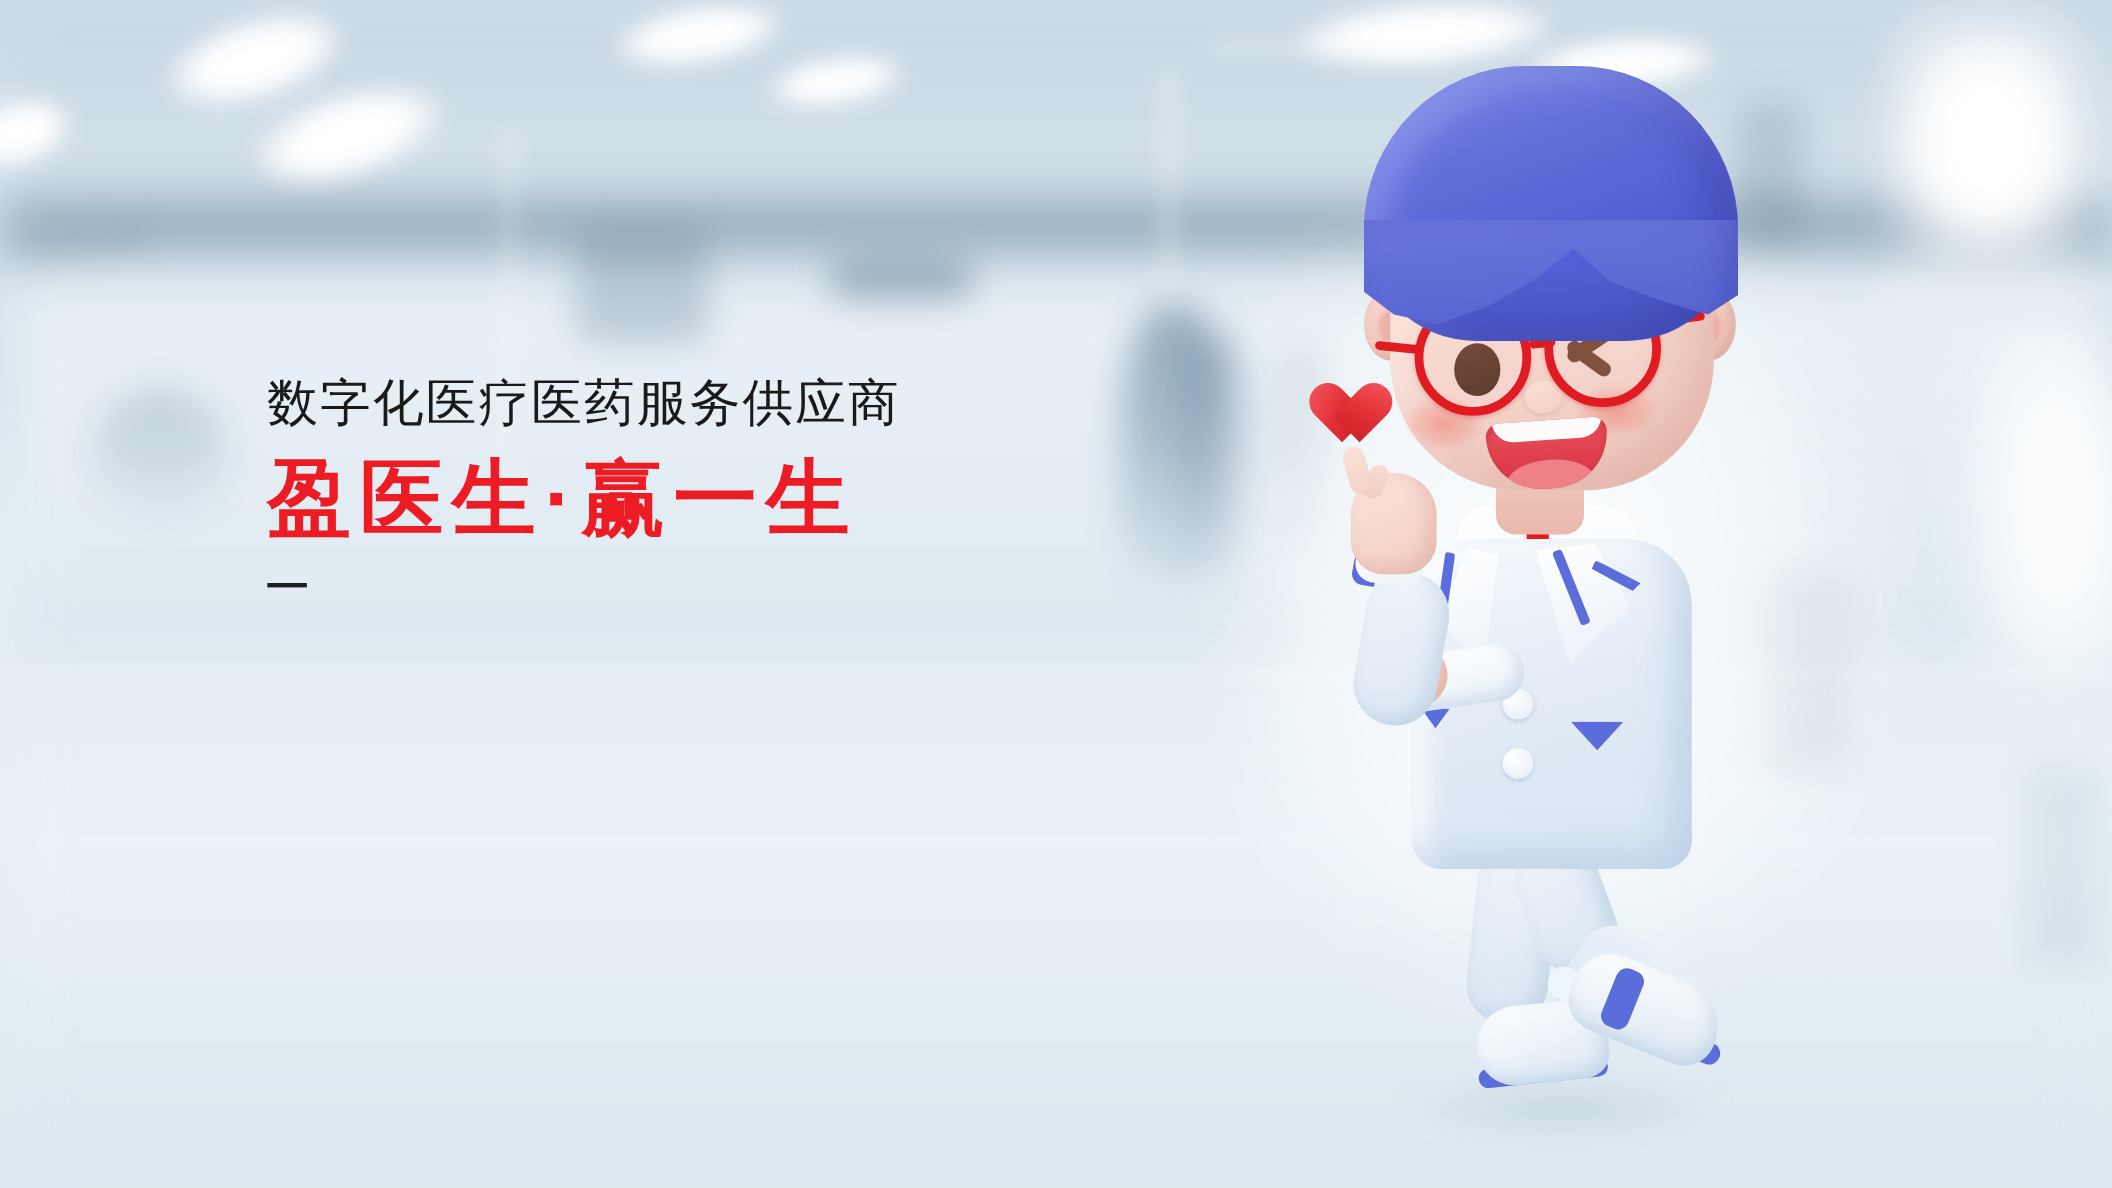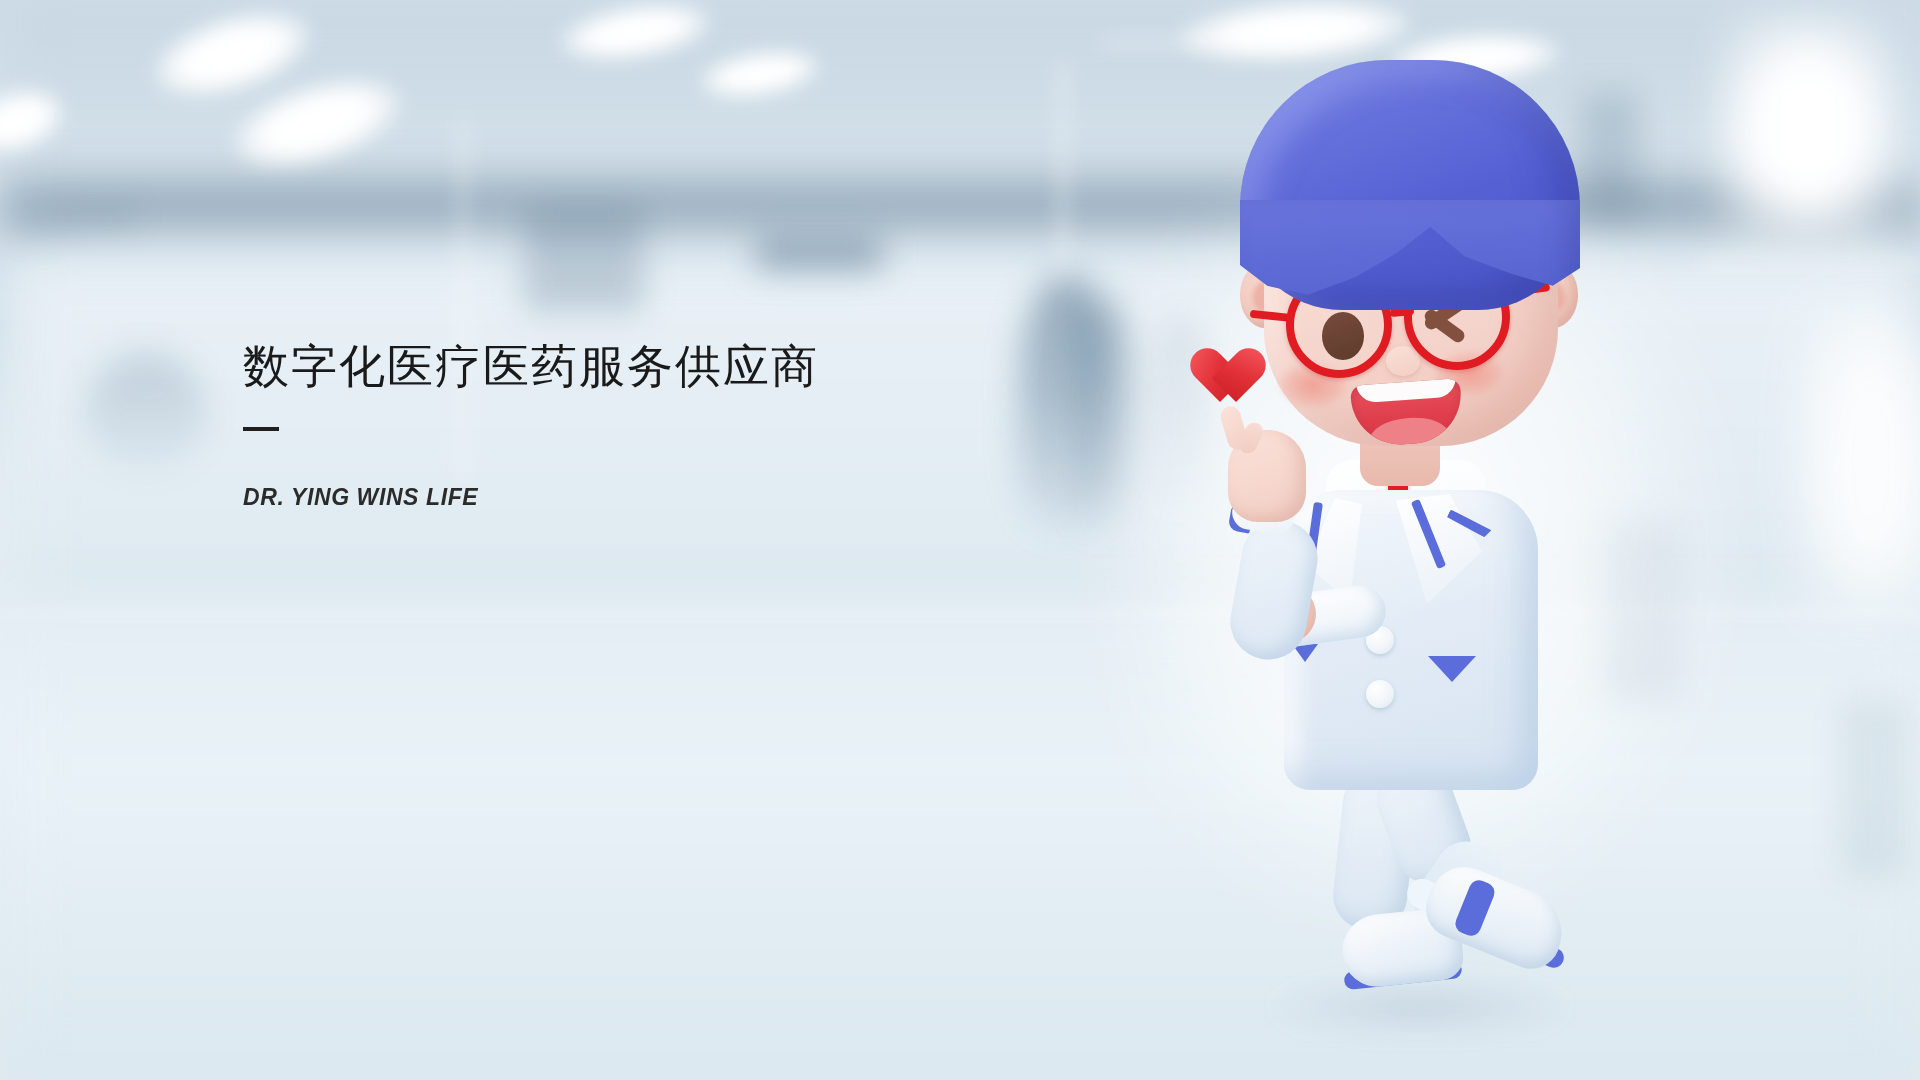--- a/index.html
+++ b/index.html
@@ -444,25 +444,25 @@
   <div class="silhouette sil-a"></div>
   <div class="silhouette sil-b"></div>
   <div class="silhouette sil-c"></div>
   <div class="silhouette sil-d"></div>
 
   <div class="glow"></div>
 
   <div class="copy">
     <div class="headline-cn">数字化医疗医药服务供应商</div>
 
+    <div class="slogan">盈医生·赢一生</div>
 
     <div class="divider"></div>
 
     <div class="en-block">
-      <div class="en-line">DR. YING WINS LIFE</div>
     </div>
   </div>
 
   <div class="character">
 
     <div class="ch-shadow"></div>
 
     <div class="leg back"></div>
     <div class="leg front"></div>
     <div class="shin"></div>

